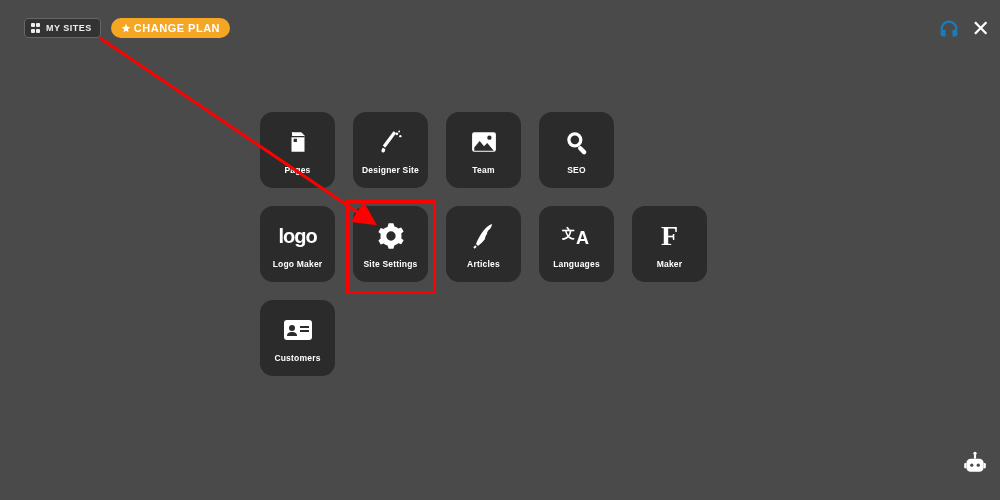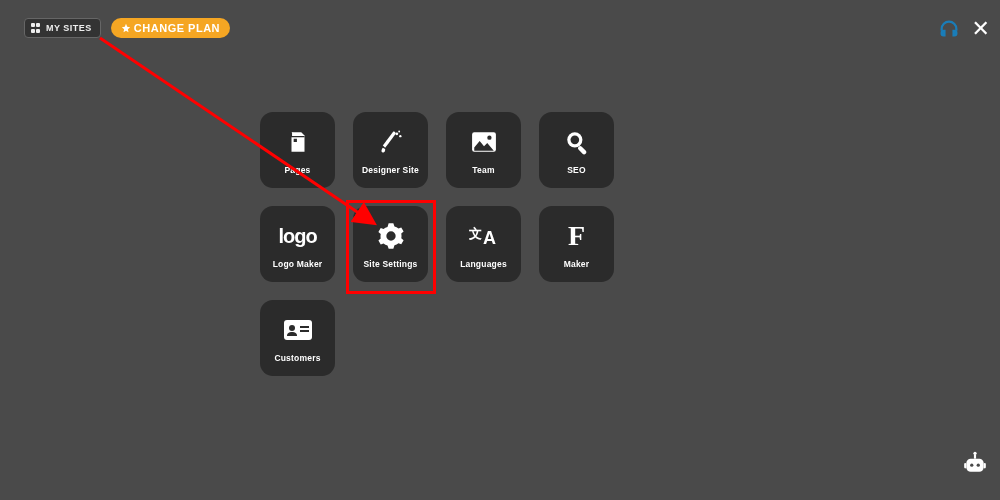--- a/index.html
+++ b/index.html
@@ -223,20 +223,29 @@
       <span class="tile-label">Logo Maker</span>
     </div>
     <div class="tile">
       <span class="tile-icon">
         <svg width="28" height="28" viewBox="0 0 24 24" fill="#fff">
             <path d="M12 8a4 4 0 1 0 0 8 4 4 0 0 0 0-8zm9 4c0 .7-.1 1.3-.2 2l2 1.6-2 3.4-2.4-.8c-1 .8-2.1 1.4-3.4 1.7L14 23h-4l-1-2.9c-1.3-.3-2.4-.9-3.4-1.7l-2.4.8-2-3.4 2-1.6c-.1-.7-.2-1.3-.2-2s.1-1.3.2-2l-2-1.6 2-3.4 2.4.8c1-.8 2.1-1.4 3.4-1.7L10 1h4l1 2.9c1.3.3 2.4.9 3.4 1.7l2.4-.8 2 3.4-2 1.6c.1.7.2 1.3.2 2z"></path>
             <circle cx="12" cy="12" r="3" fill="#2b2b2b"></circle>
           </svg>
       </span>
       <span class="tile-label">Site Settings</span>
+    </div>
+    <div class="tile">
+      <span class="tile-icon">
+        <svg width="24" height="28" viewBox="0 0 24 28" fill="#fff">
+            <path d="M20 2c-6 2-12 10-16 20l2 2c2-2 5-4 7-7 0-2 1-4 2-5 0-2 1-4 3-5 1-2 2-3 2-5z"></path>
+            <line x1="4" y1="24" x2="2" y2="26" stroke="#fff" stroke-width="2"></line>
+          </svg>
+      </span>
+      <span class="tile-label">Articles</span>
     </div>
     <div class="tile">
       <span class="tile-icon">
         <svg width="30" height="24" viewBox="0 0 30 24" fill="#fff">
             <text x="0" y="14" font-size="13" font-weight="bold" fill="#fff">文</text>
             <text x="14" y="20" font-size="18" font-weight="bold" fill="#fff">A</text>
           </svg>
       </span>
       <span class="tile-label">Languages</span>
     </div>

